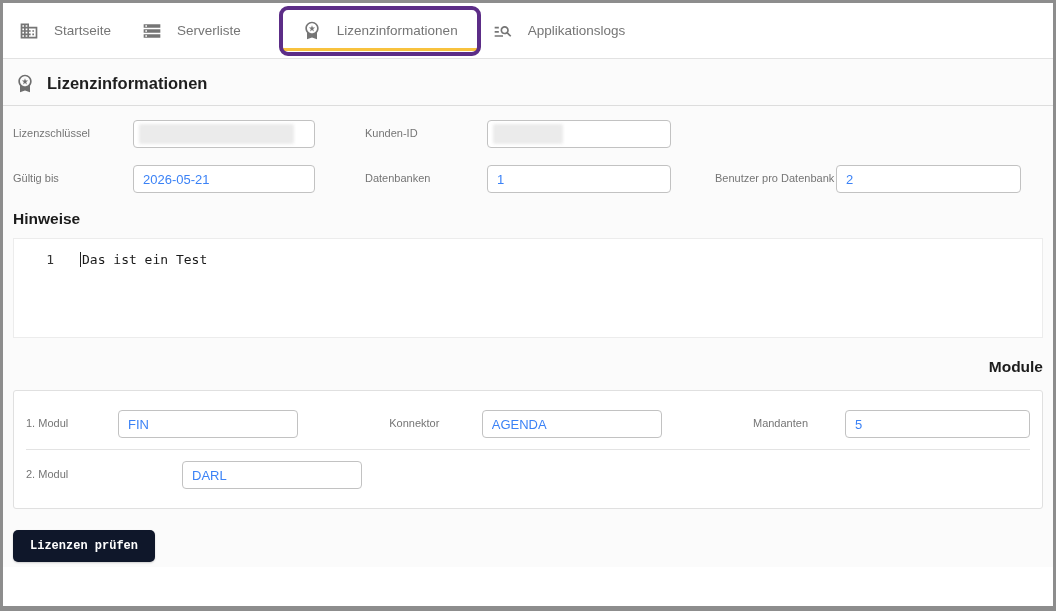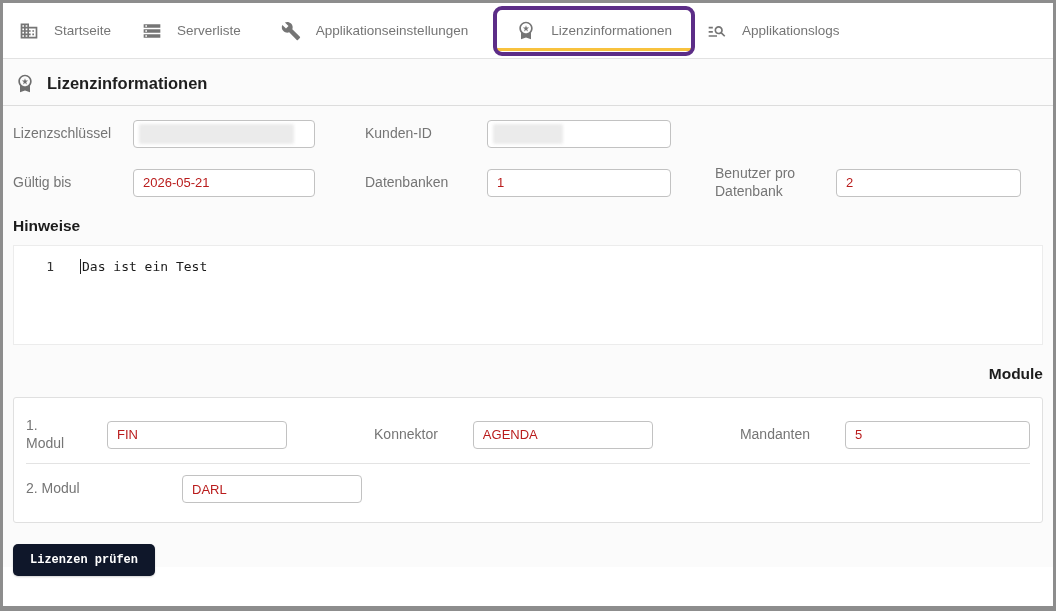--- a/index.html
+++ b/index.html
@@ -53,26 +53,26 @@
     display:flex; align-items:center; gap:12px;
     padding:14px 0 12px 2px; background:#FBFBFB;
     border-bottom:1px solid #ddd; margin:0 -10px; padding-left:12px;
   }
   .section-header svg { width:20px; height:20px; fill:#6e6e6e; }
   .section-header .sec-title { font-size:16.5px; font-weight:bold; color:#1f1f1f; }
 
   
   .form-area { padding-top:14px; }
   .f-row { display:flex; align-items:center; margin-bottom:17px; }
-  .f-label { font-size:14px; color:#757575; line-height:1.25; }
+  .f-label { font-size:11px; color:#757575; line-height:1.25; }
   .lw1 { width:120px; } .lw2 { width:122px; } .lw3 { width:121px; }
   .gap1 { width:50px; } .gap2 { width:44px; }
   .f-input {
     height:28px; border:1px solid #c2c2c2; border-radius:4px; background:#fff;
-    font-size:13px; color:#b91c1c; padding:0 9px; outline:none; position:relative;
+    font-size:13px; color:#3b82f6; padding:0 9px; outline:none; position:relative;
     font-family:"Liberation Sans","DejaVu Sans",sans-serif;
   }
   .iw1 { width:182px; } .iw2 { width:184px; } .iw3 { width:185px; }
   .redact-wrap { position:relative; display:inline-block; }
   .redacted-blob {
     position:absolute; top:4px; left:6px; height:20px; border-radius:2px;
     background:#ebebeb; filter:blur(1.5px);
   }
   .blob-long { width:155px; } .blob-short { width:70px; }
 
@@ -126,26 +126,20 @@
       <span>Startseite</span>
     </div>
 
     <div class="nav-item ni-server">
       <svg viewBox="0 0 24 24">
           <path d="M2 20h20v-4H2v4zm2-3h2v2H4v-2zM2 4v4h20V4H2zm4 3H4V5h2v2zm-4 7h20v-4H2v4zm2-3h2v2H4v-2z"></path>
         </svg>
       <span>Serverliste</span>
     </div>
 
-    <div class="nav-item ni-appset">
-      <svg viewBox="0 0 24 24">
-          <path d="M22.7 19l-9.1-9.1c.9-2.3.4-5-1.5-6.9-2-2-5-2.4-7.4-1.3L9 6 6 9 1.6 4.7C.4 7.1.9 10.1 2.9 12.1c1.9 1.9 4.6 2.4 6.9 1.5l9.1 9.1c.4.4 1 .4 1.4 0l2.3-2.3c.5-.4.5-1.1.1-1.4z"></path>
-        </svg>
-      <span>Applikationseinstellungen</span>
-    </div>
 
     <div class="tab-active-wrap">
       <div class="nav-item">
         <svg viewBox="0 0 24 24">
             <path d="M9.68 13.69L12 11.93l2.31 1.76-.88-2.85L15.75 9h-2.84L12 6.19 11.09 9H8.25l2.32 1.84-.89 2.85zM20 10c0-4.42-3.58-8-8-8s-8 3.58-8 8c0 2.03.76 3.87 2 5.28V23l6-2 6 2v-7.72c1.24-1.41 2-3.25 2-5.28zm-8-6c3.31 0 6 2.69 6 6s-2.69 6-6 6-6-2.69-6-6 2.69-6 6-6z"></path>
           </svg>
         <span>Lizenzinformationen</span>
       </div>
       <div class="tab-underline"></div>
       <div class="annotation-box"></div>

